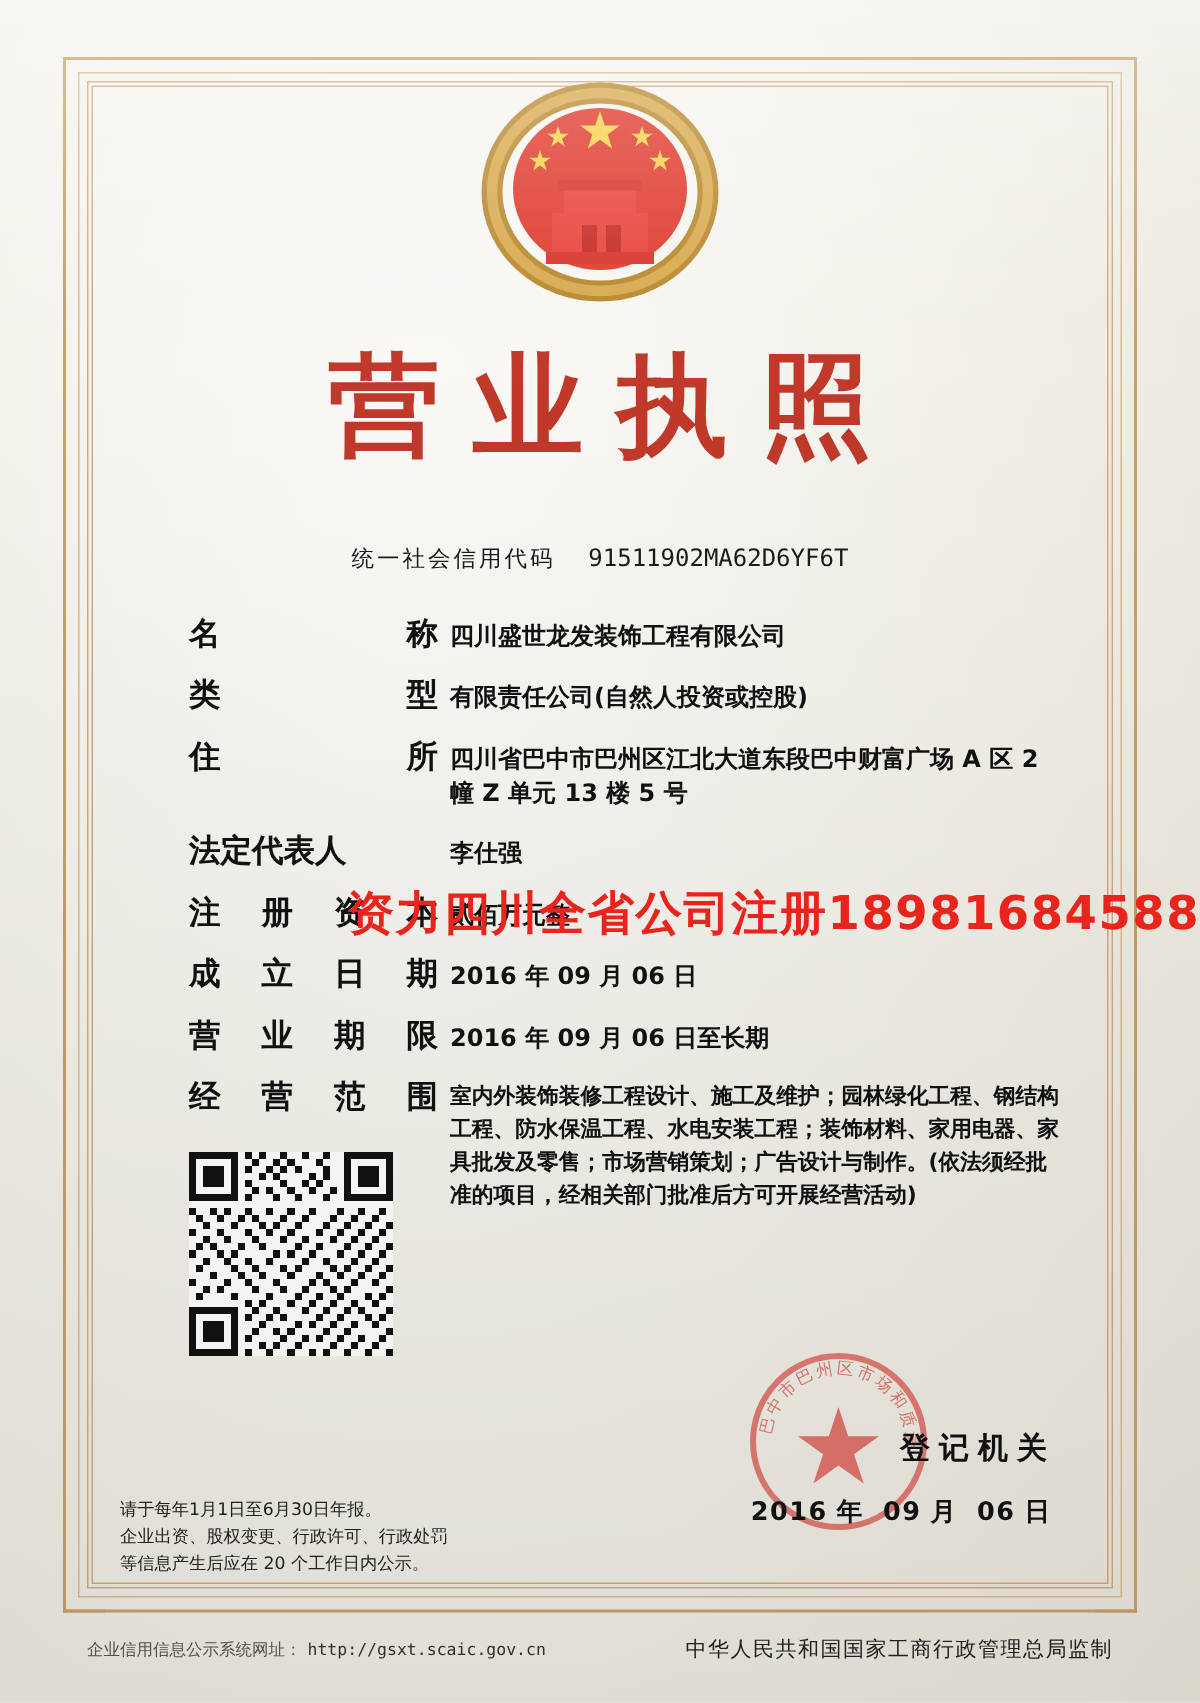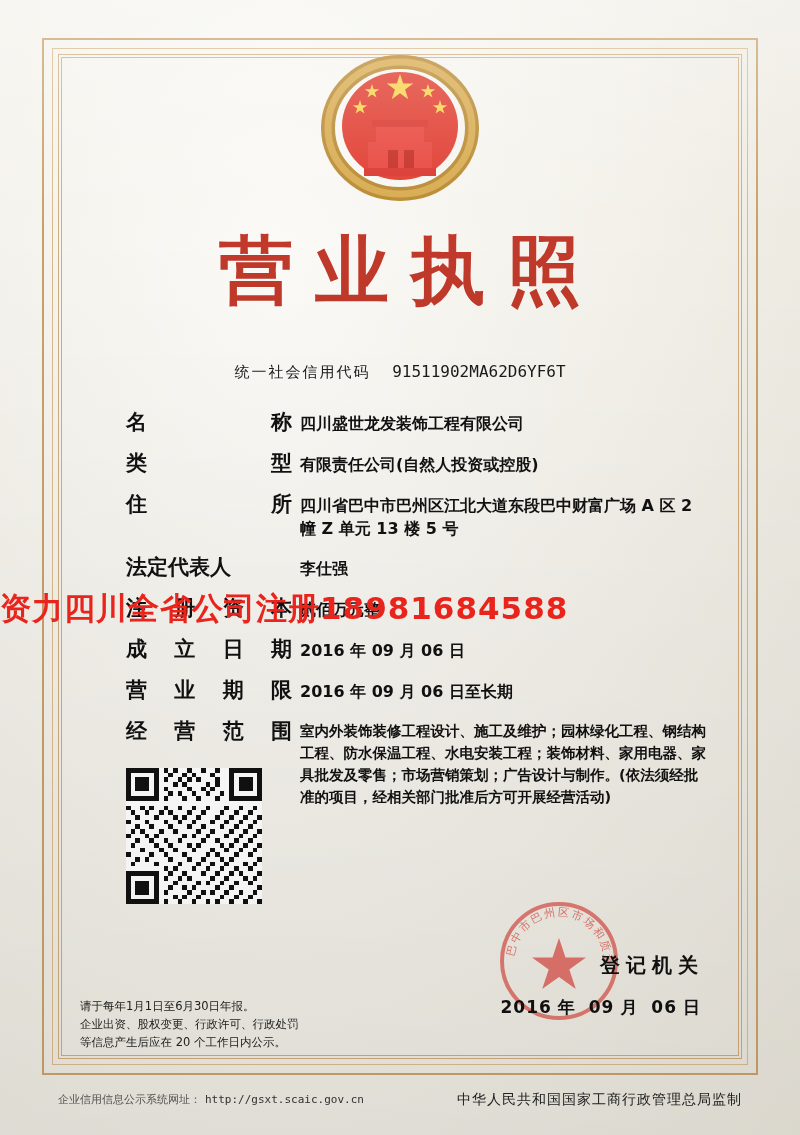--- a/index.html
+++ b/index.html
@@ -82,21 +82,21 @@
   }
   .row .k span{display:inline-block;}
   .row .v{
     flex:1;font-size:16px;color:#111;line-height:1.45;
     font-weight:bold;padding-top:4px;
   }
   .row.small .v{font-size:14.5px;line-height:1.5;font-weight:bold;}
 
   
   .watermark{
-    position:absolute;left:0;right:0;top:588px;text-align:left;
+    position:absolute;left:0;right:0;top:588px;text-align:right;
     font-size:31px;font-weight:bold;color:#e8241c;
     letter-spacing:1px;white-space:nowrap;
     z-index:30;
   }
 
   
   .qr{
     position:absolute;left:126px;top:768px;width:136px;height:136px;
     background:#fff;
   }

